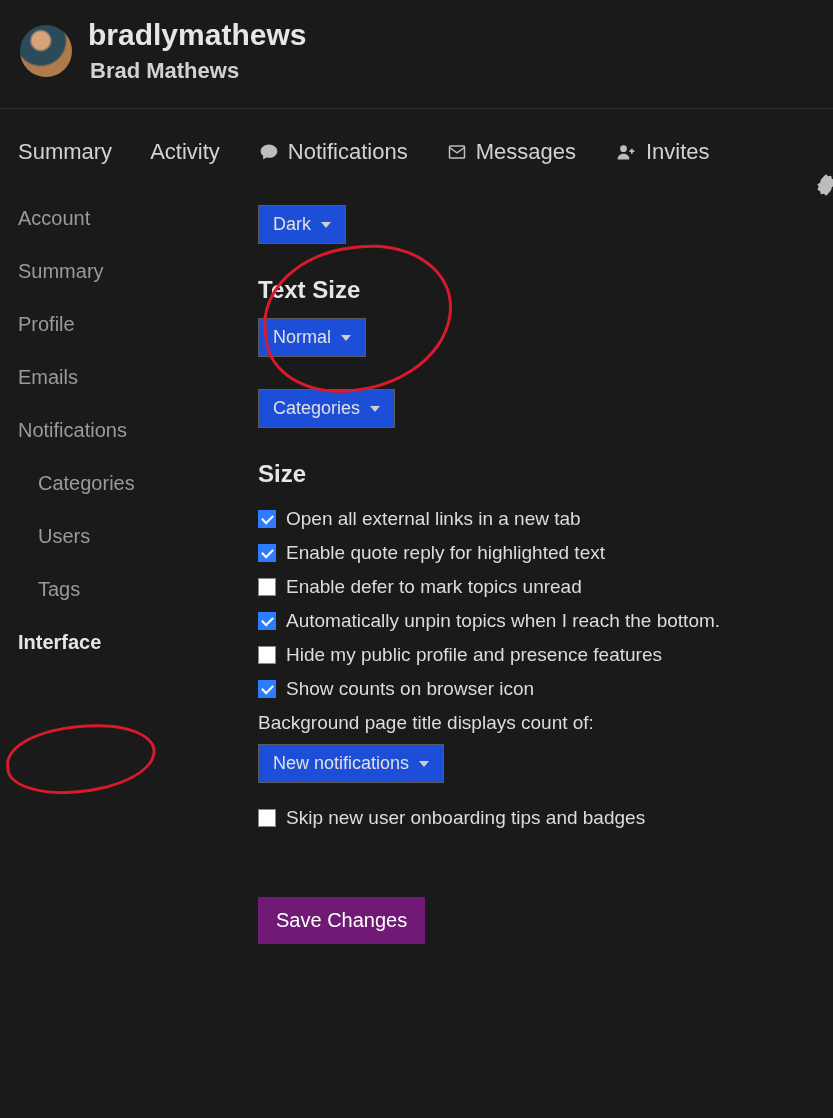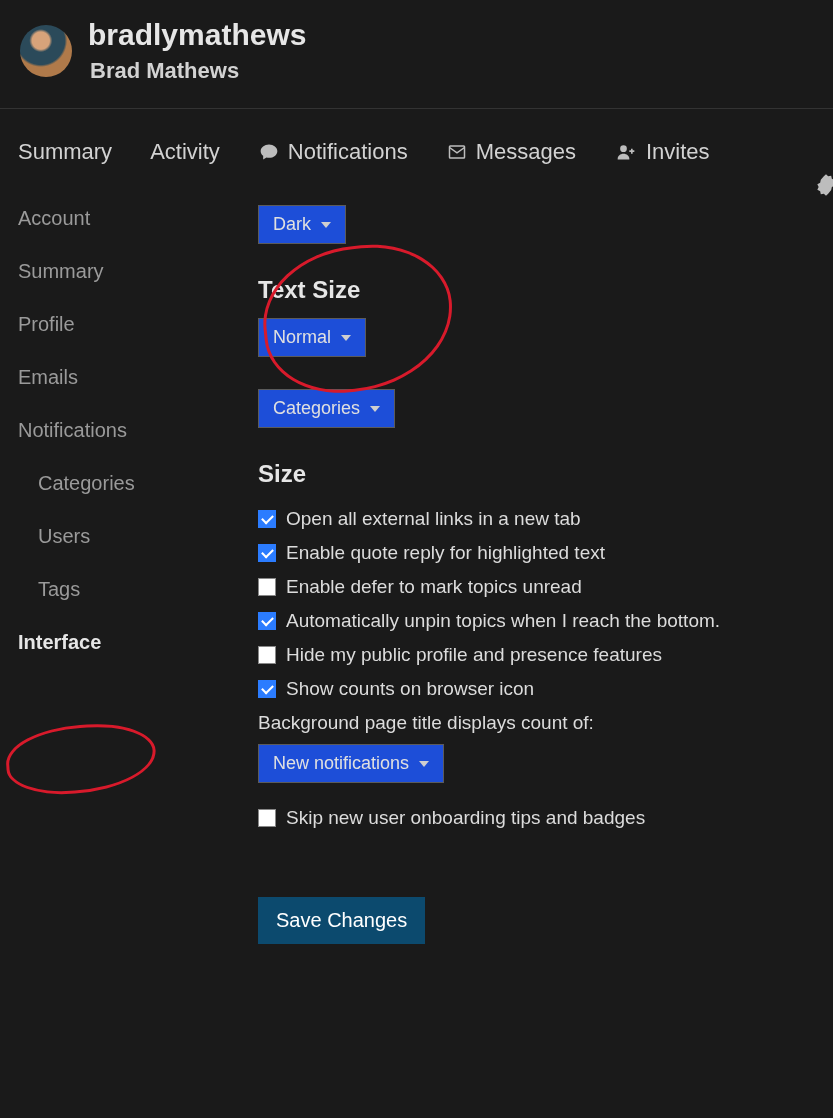--- a/index.html
+++ b/index.html
@@ -122,21 +122,21 @@
     border: solid #fff;
     border-width: 0 2px 2px 0;
     transform: rotate(45deg) translate(-1px,-1px);
   }
   .subtext {
     font-size: 19px;
     color: #dcdcdc;
     padding: 6px 0 10px 0;
   }
   .save-btn {
-    background: #0c4a6e;
+    background: #701a75;
     color: #fff;
     font-size: 20px;
     padding: 12px 18px;
     border: none;
     cursor: pointer;
     margin-top: 30px;
   }
   
   .annot {
     position: absolute;

